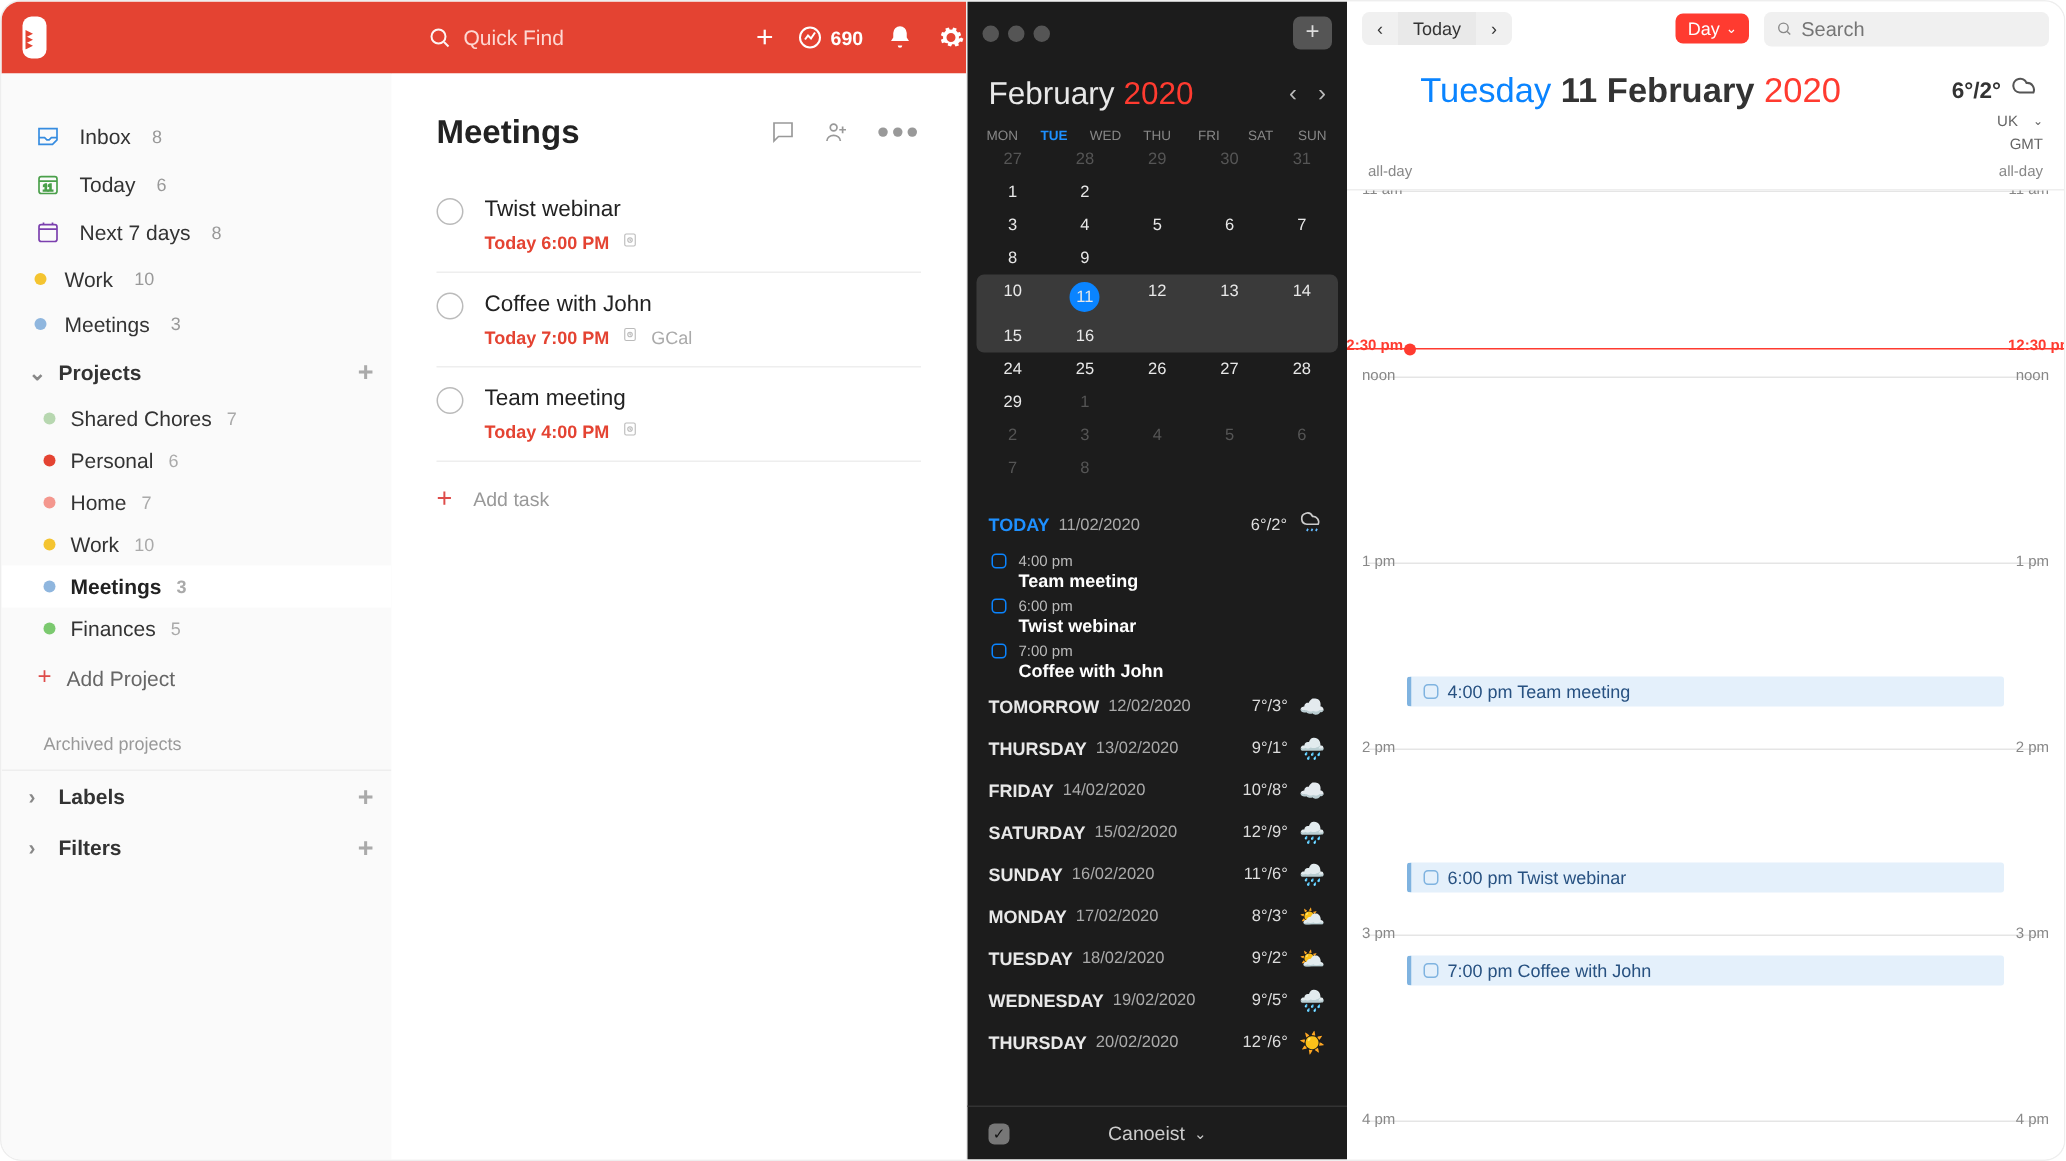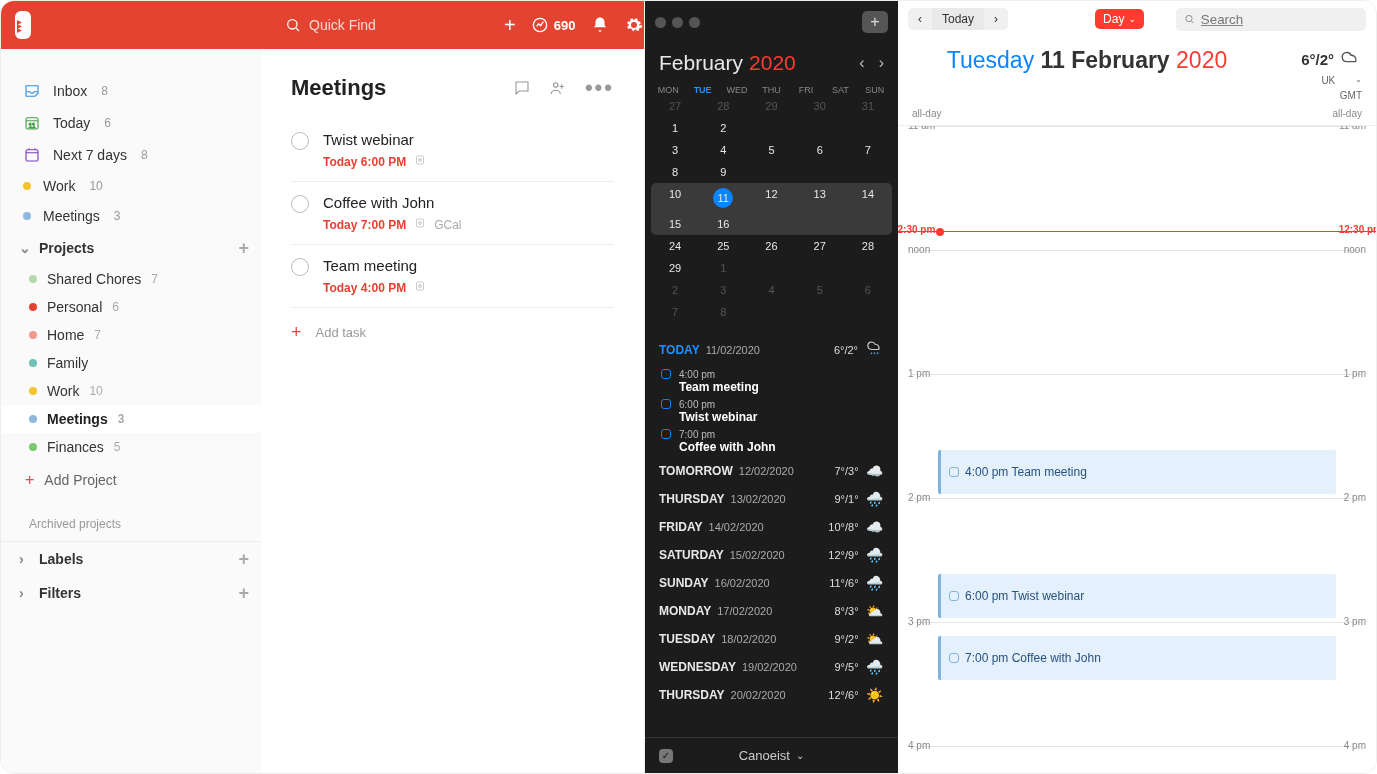--- a/index.html
+++ b/index.html
@@ -77,44 +77,44 @@
   .dark-bottom .chk{ position:absolute; left:14px; width:14px;height:14px;background:#777;border-radius:4px; display:flex;align-items:center;justify-content:center;font-size:10px;color:#111;}
   .dark-bottom-wrap{ position:relative;}
 
   
   .daycal { flex:1; background:#fff; display:flex; flex-direction:column; }
   .dc-top { height:36px; padding:0 10px; display:flex; align-items:center; gap:10px;}
   .seg { display:flex; border-radius:5px; overflow:hidden;}
   .seg button{ border:none; background:#f0f0f0; padding:4px 10px; font-size:12px; color:#333; cursor:pointer;}
   .seg button.mid{background:#e9e9e9;}
   .dc-mode { background:#ff3b30; color:#fff; border-radius:5px; padding:3px 8px; font-size:12px; display:flex;align-items:center; gap:4px; margin-left:auto;}
-  .dc-search { flex:1; max-width:190px; display:flex; gap:6px; align-items:center; background:#f0f0f0; border-radius:5px; padding:4px 8px; color:#888; font-size:12px; margin-left:22px;text-decoration:underline;}
+  .dc-search { flex:1; max-width:190px; display:flex; gap:6px; align-items:center; background:#f0f0f0; border-radius:5px; padding:4px 8px; color:#888; font-size:12px; margin-left:0;}
   .dc-search input{border:none;background:transparent;outline:none; width:100%;}
 
   .dc-header { display:flex; align-items:flex-start; padding:10px 14px 4px;}
   .dc-header .titleblk{ flex:1; text-align:center;}
   .dc-header .tt { font-size:23px;}
   .dc-header .tt .dowc{color:#0a84ff;}
   .dc-header .tt .yrc{color:#ff3b30;}
   .dc-header .rhs{ text-align:right; display:flex; flex-direction:column; align-items:flex-end; gap:2px; min-width:100px;}
   .dc-header .temp{font-size:15px; font-weight:700; display:flex; align-items:center; gap:6px;}
-  .dc-header .rg{ font-size:10px; color:#666; line-height:1.3; display:flex; align-items:center; gap:20px;justify-content:center;}
+  .dc-header .rg{ font-size:10px; color:#666; line-height:1.3; display:flex; align-items:center; gap:10px;justify-content:center;}
 
   .allday { display:flex; align-items:flex-start; padding:2px 14px 6px; font-size:10px; color:#888; border-bottom:1px solid #eee;}
   .allday .r{margin-left:auto;}
 
   .timeline { flex:1; position:relative; overflow:hidden; padding:0 14px;}
   .hour { position:relative; height:62px; border-top:1px solid #e5e5e5; }
   .hour .hl{ position:absolute; left:-4px; top:-7px; font-size:10px; color:#888;}
   .hour .hr{ position:absolute; right:-4px; top:-7px; font-size:10px; color:#888;}
   .now { position:absolute; left:0; right:0; height:0; border-top:1px solid #ff3b30;}
   .now .dot{ position:absolute; left:38px; top:-4px; width:8px;height:8px;background:#ff3b30;border-radius:50%;}
   .now .lbl{ position:absolute; left:-6px; top:-8px; font-size:10px; color:#ff3b30; font-weight:600;}
   .now .lbr{ position:absolute; right:-6px; top:-8px; font-size:10px; color:#ff3b30; font-weight:600;}
-  .event { position:absolute; left:40px; right:40px; background:#e4f0fb; border-left:3px solid #7fb3e0; color:#275181; font-size:12px; padding:15px 8px; border-radius:2px; display:flex; align-items:center; gap:6px;}
+  .event { position:absolute; left:40px; right:40px; background:#e4f0fb; border-left:3px solid #7fb3e0; color:#275181; font-size:12px; padding:3px 8px; border-radius:2px; display:flex; align-items:center; gap:6px;}
   .event .ebox{ width:10px;height:10px;border:1.5px solid #7fb3e0;border-radius:3px;}
 
 </style>
 </head>
 <body>
 
 <div class="root">
 
   <div class="todoist">
     <div class="td-top">
@@ -218,25 +218,20 @@
               <span class="dot" style="background:#e44332"></span>
               <span>Personal</span>
               <span class="count">6</span>
             </div>
             <div class="proj-item">
               <span class="dot" style="background:#f4978e"></span>
               <span>Home</span>
               <span class="count">7</span>
             </div>
             <div class="proj-item">
-              <span class="dot" style="background:#6cc2b6"></span>
-              <span>Family</span>
-              <span class="count"></span>
-            </div>
-            <div class="proj-item">
               <span class="dot" style="background:#f4c430"></span>
               <span>Work</span>
               <span class="count">10</span>
             </div>
             <div class="proj-item active">
               <span class="dot" style="background:#8fb6de"></span>
               <span>Meetings</span>
               <span class="count">3</span>
             </div>
             <div class="proj-item">

